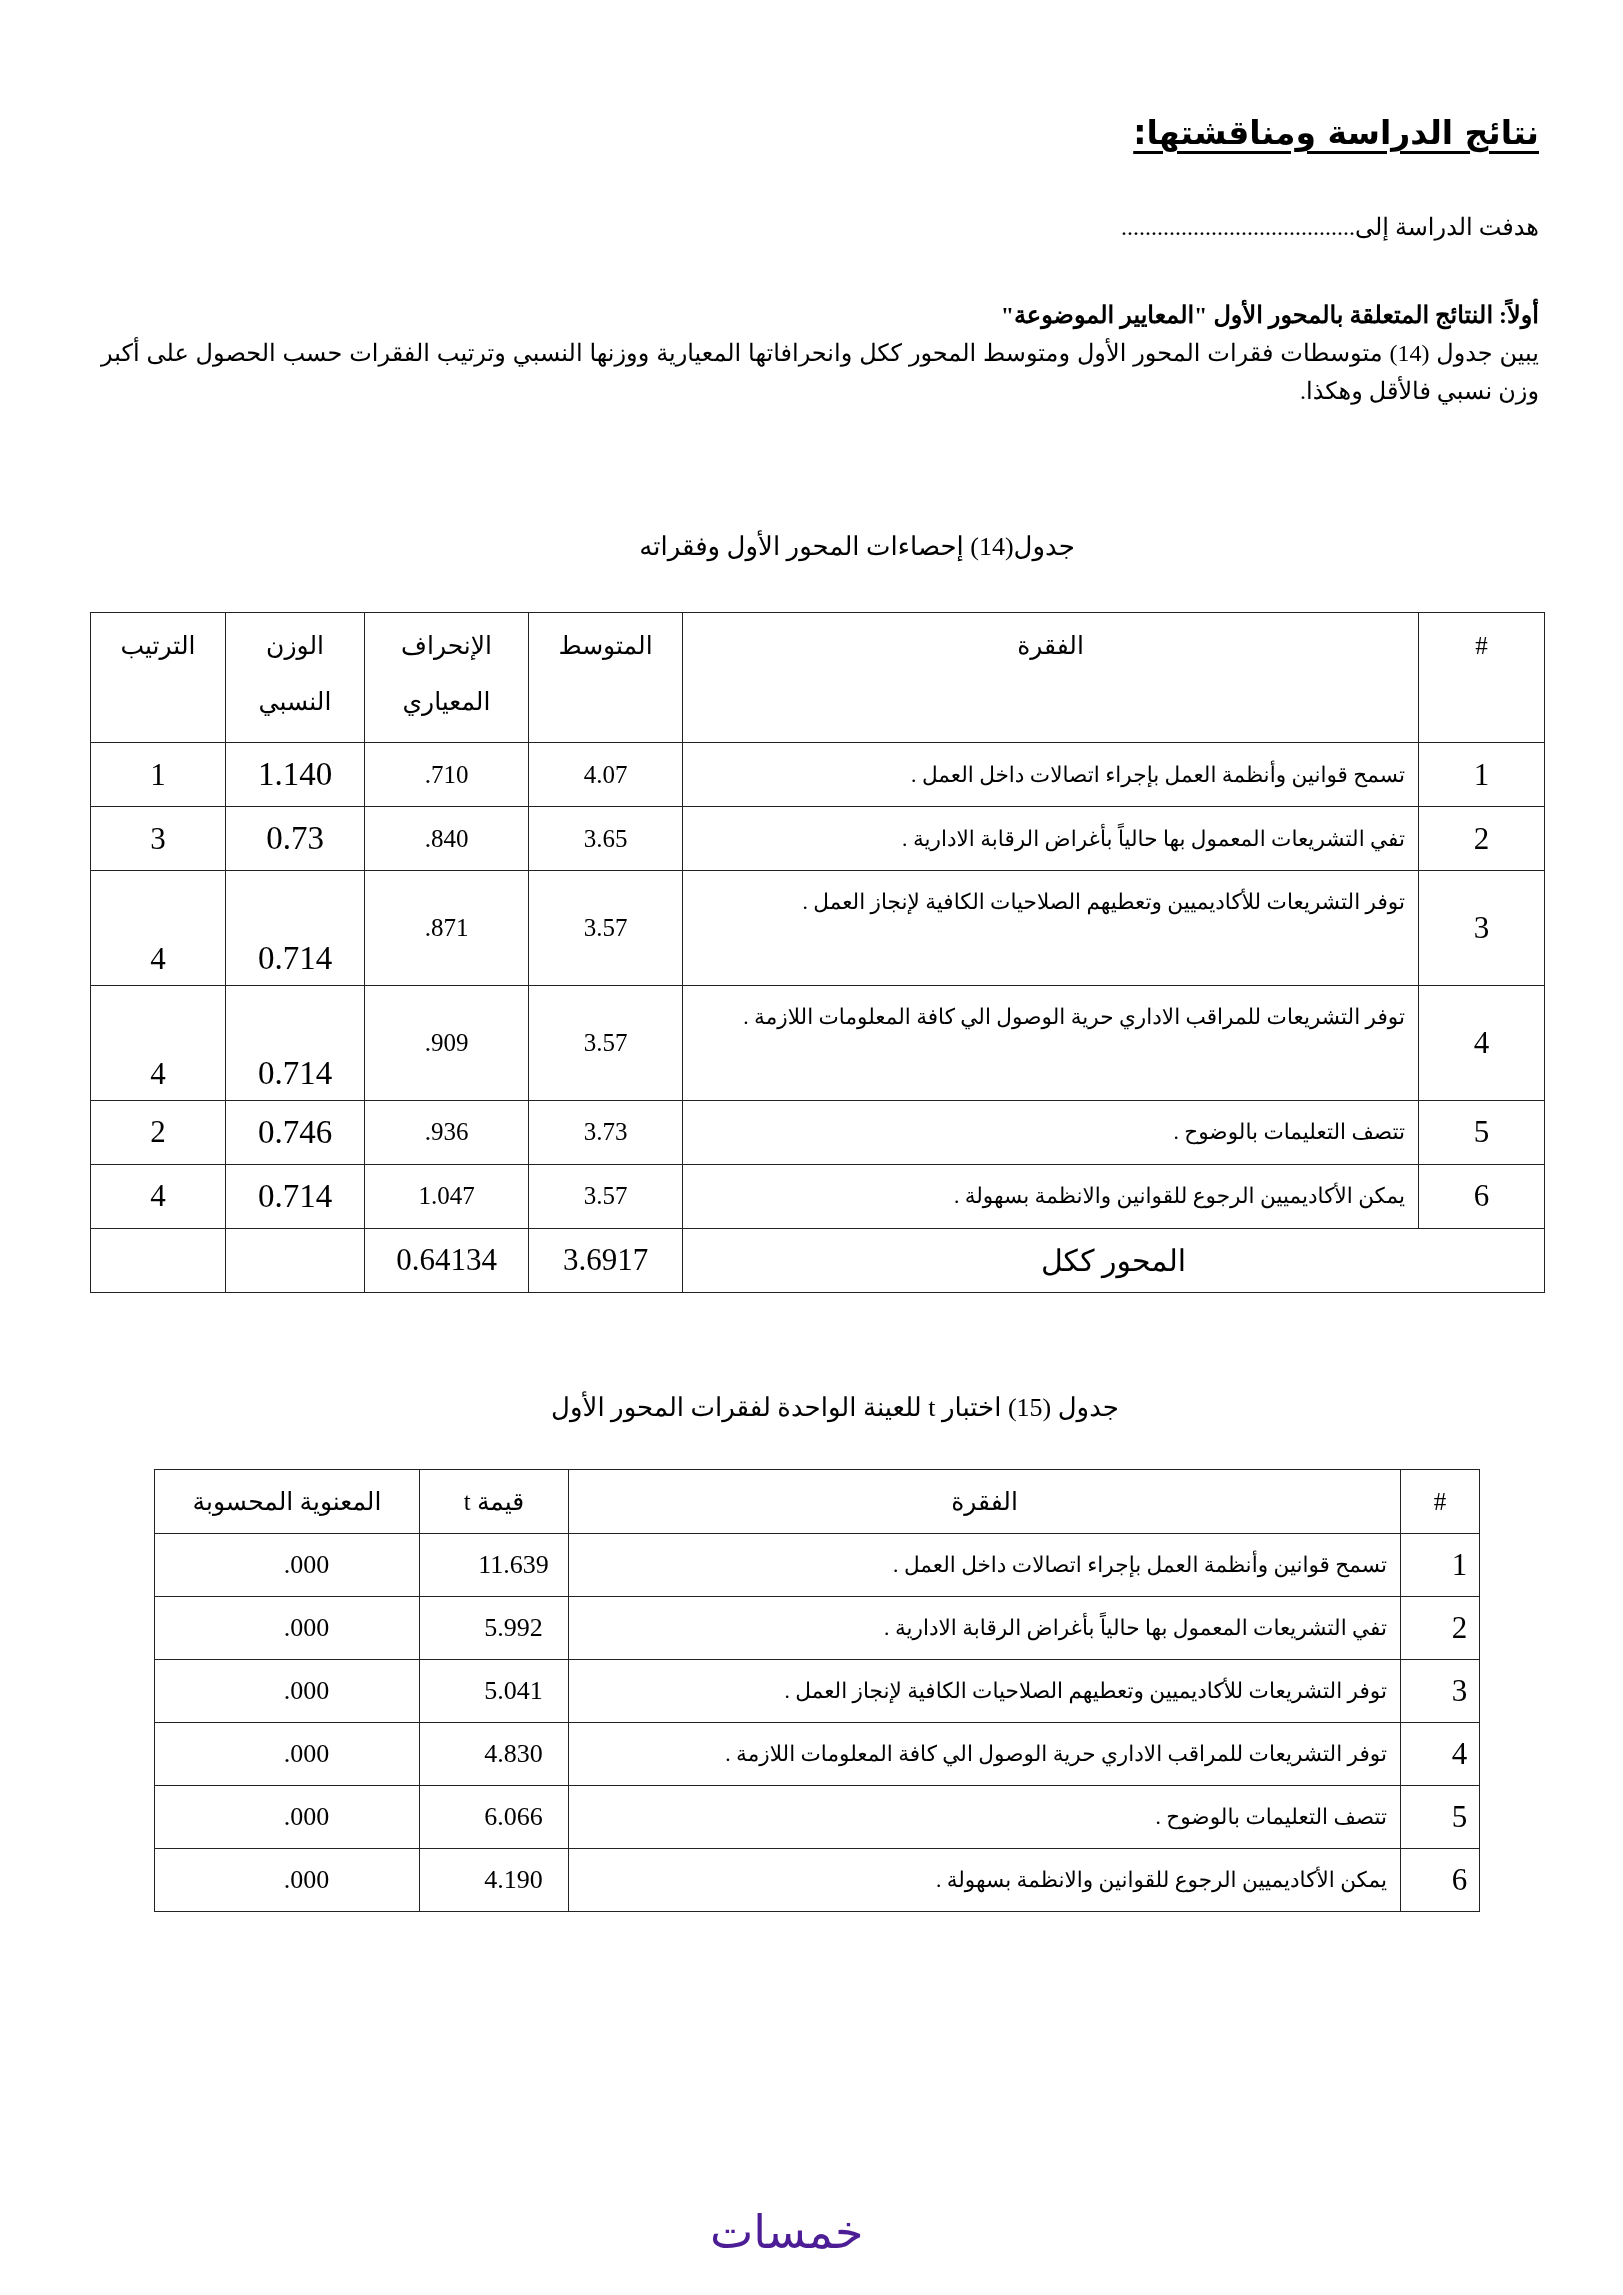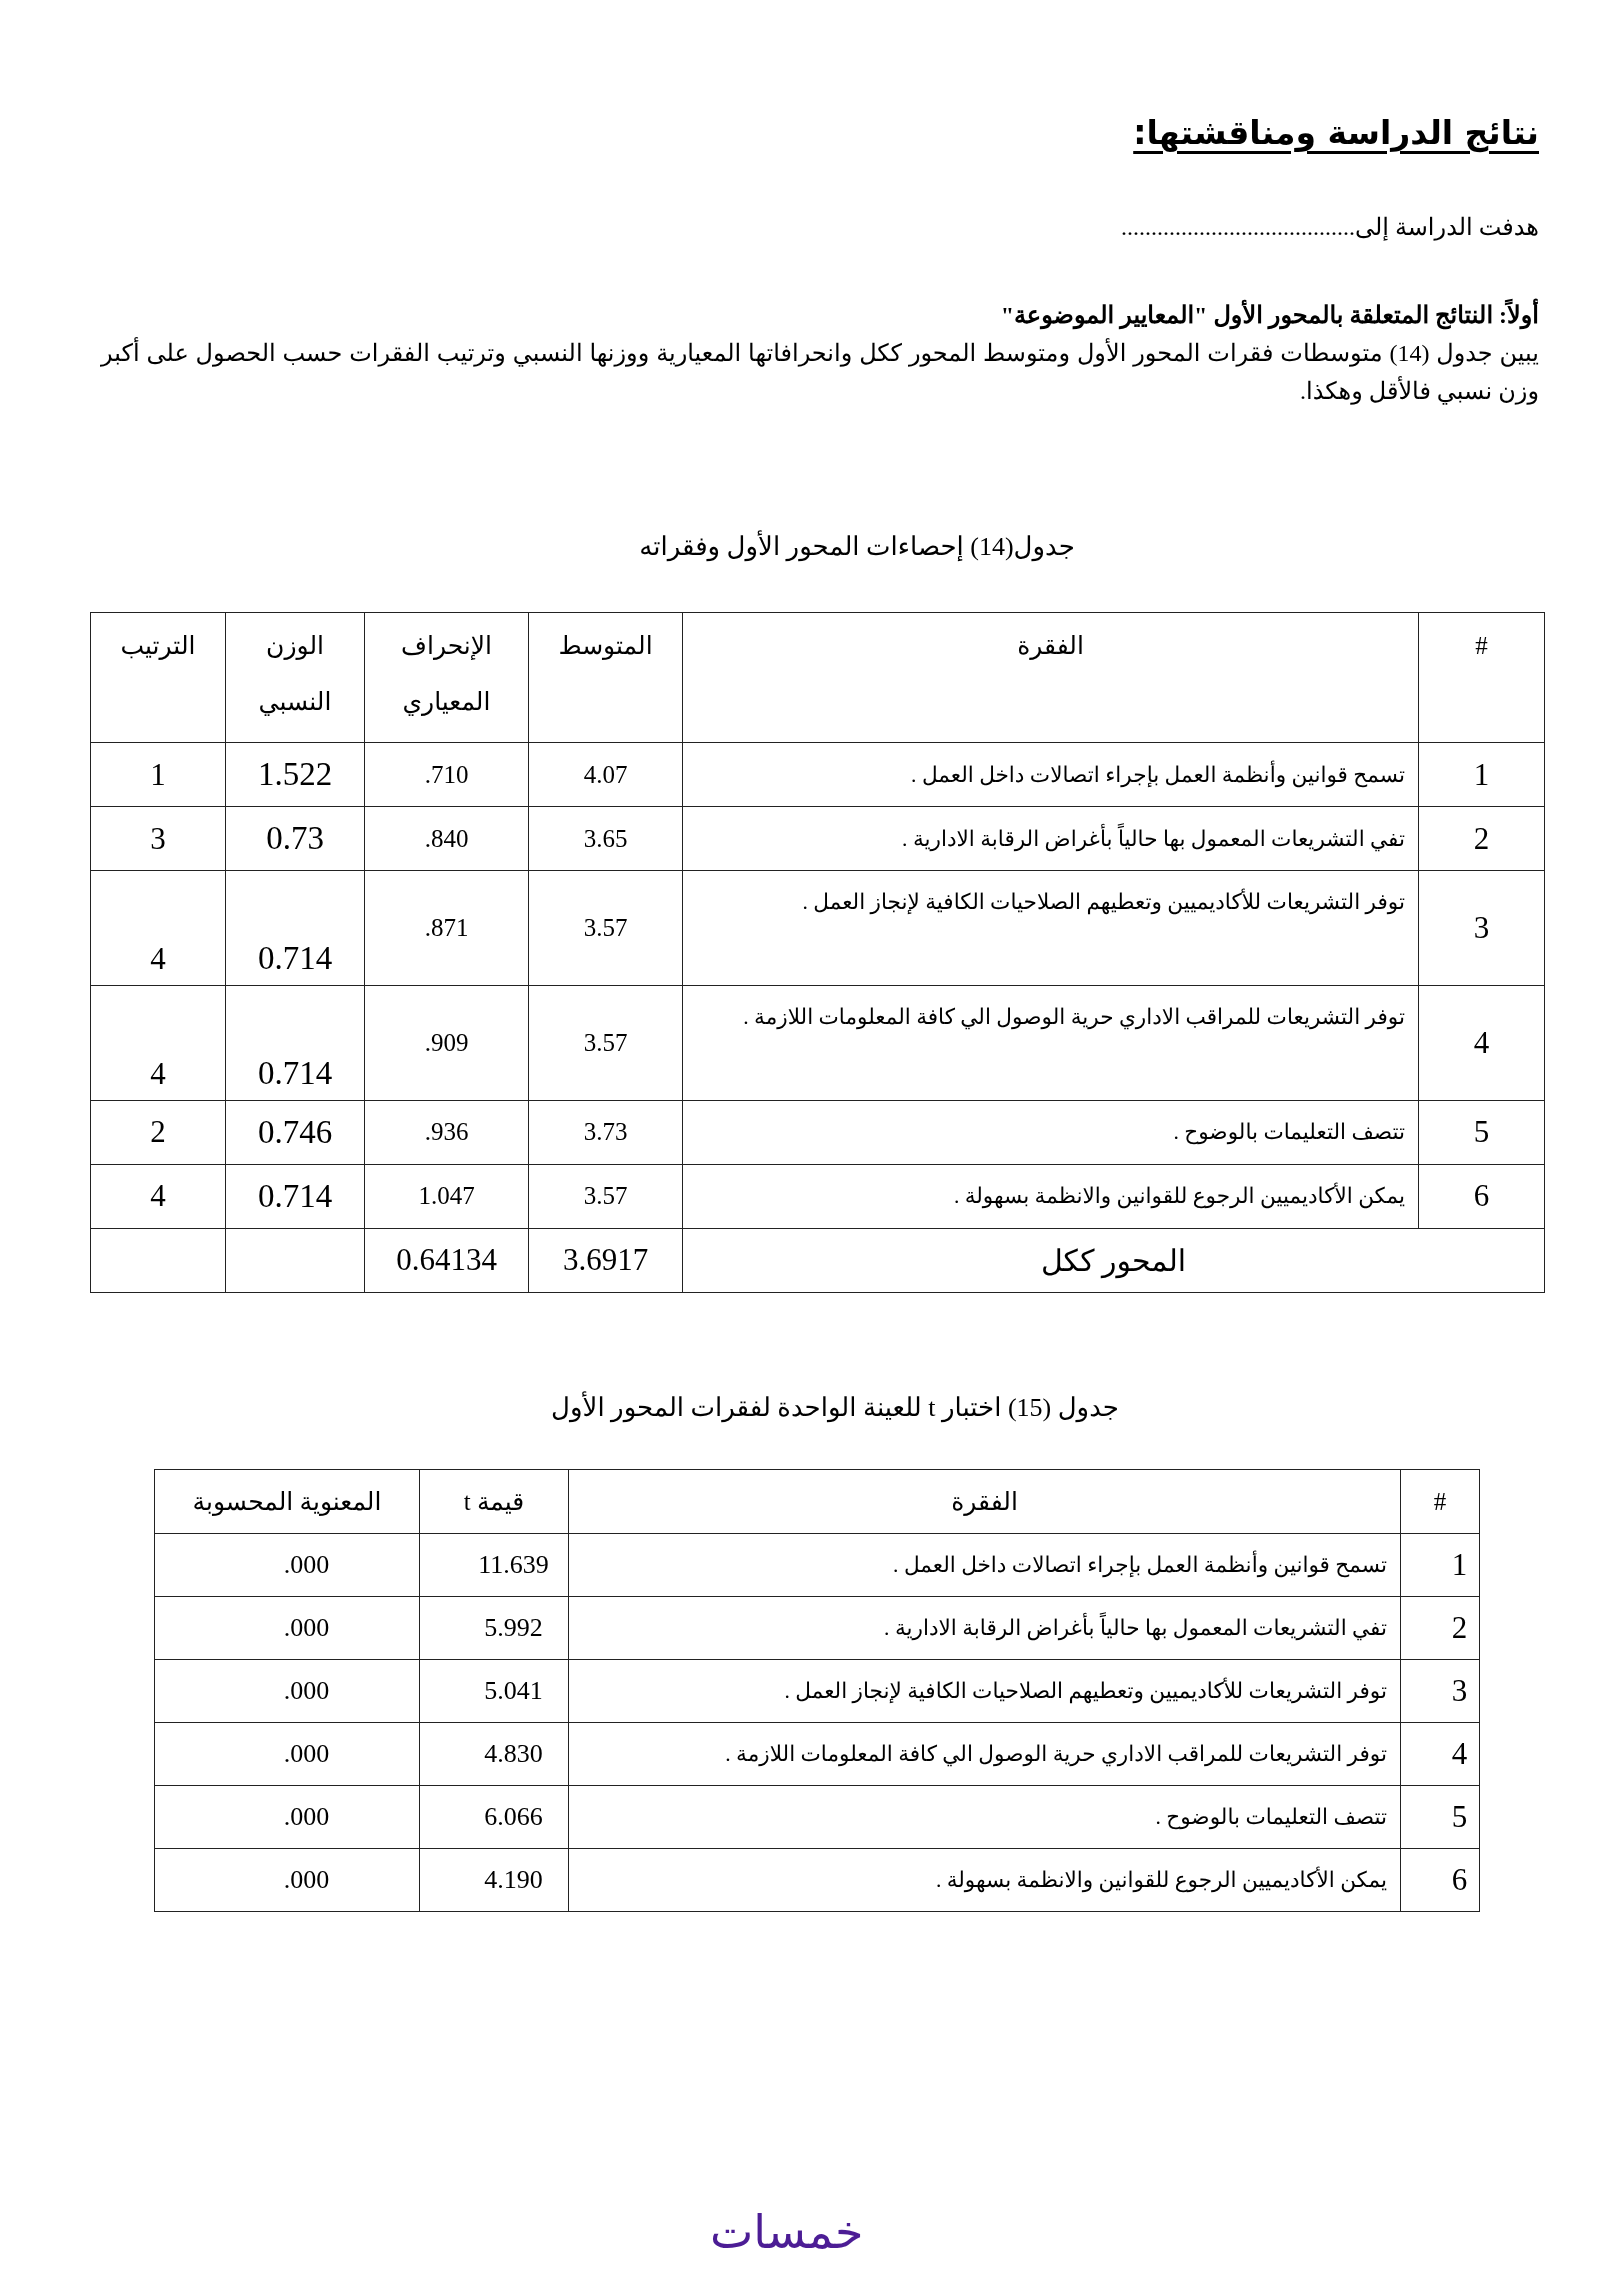--- a/index.html
+++ b/index.html
@@ -103,21 +103,21 @@
         <th>الوزن النسبي</th>
         <th>الترتيب</th>
       </tr>
     </thead>
     <tbody>
       <tr class="row">
         <td class="num-idx">1</td>
         <td class="item">تسمح قوانين وأنظمة العمل بإجراء اتصالات داخل العمل .</td>
         <td class="mean ltr">4.07</td>
         <td class="sd ltr">.710</td>
-        <td class="weight ltr">1.522</td>
+        <td class="weight ltr">1.140</td>
         <td class="rank">1</td>
       </tr>
       <tr class="row">
         <td class="num-idx">2</td>
         <td class="item">تفي التشريعات المعمول بها حالياً بأغراض الرقابة الادارية .</td>
         <td class="mean ltr">3.65</td>
         <td class="sd ltr">.840</td>
         <td class="weight ltr">0.73</td>
         <td class="rank">3</td>
       </tr>

